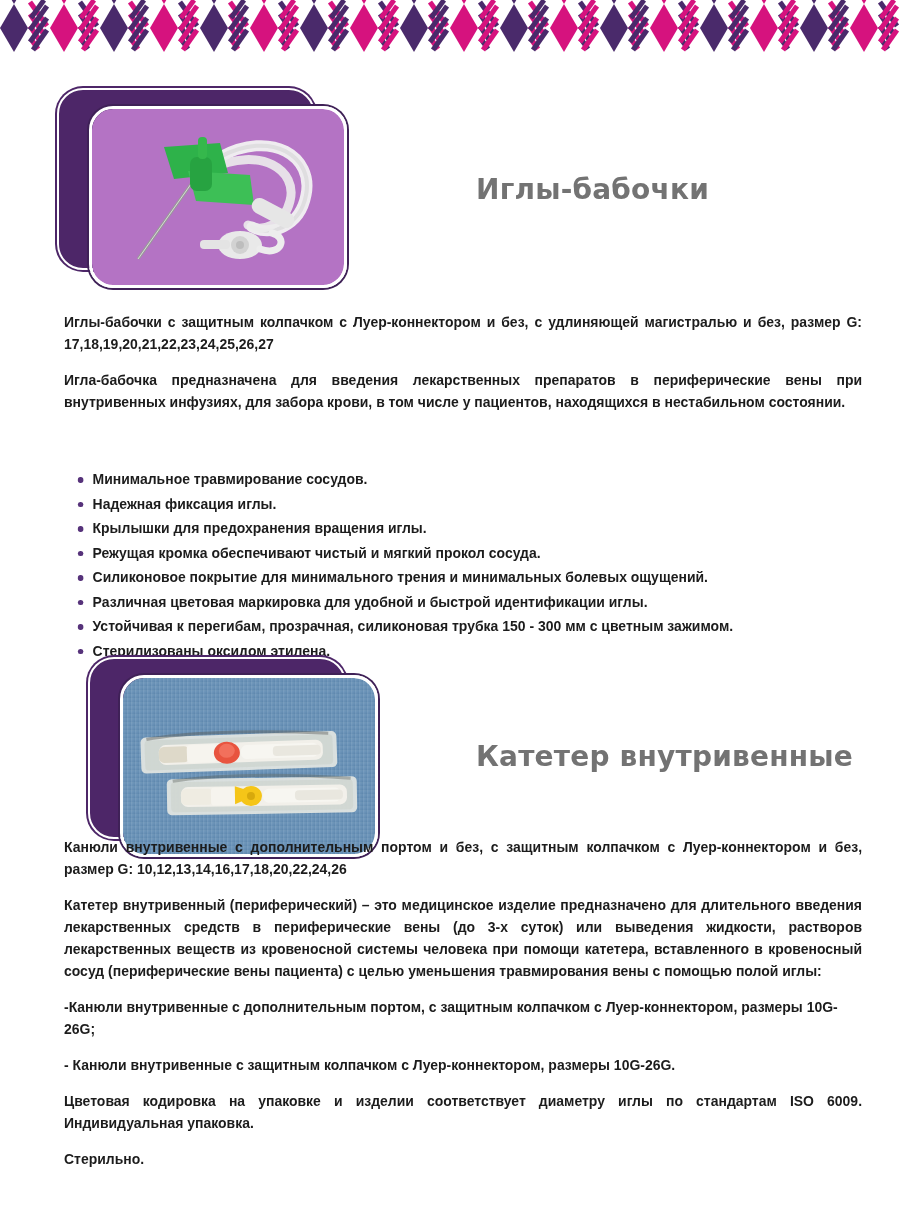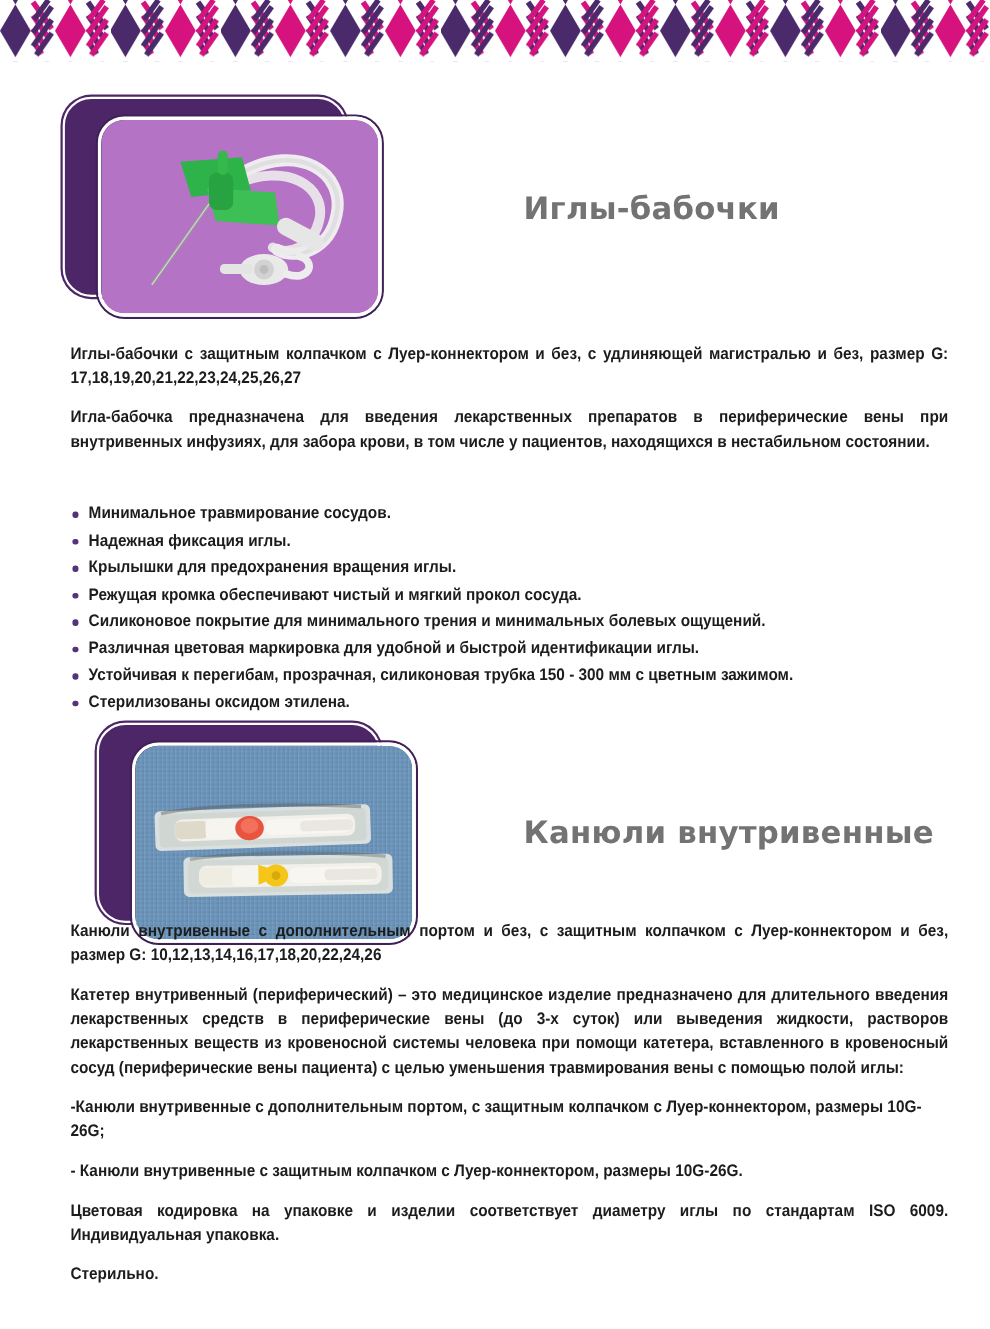--- a/index.html
+++ b/index.html
@@ -89,21 +89,21 @@
     text-align: justify;
     transform: scaleX(0.92);
     transform-origin: left center;
     width: 108.7%;
   }
   p.para.nojust { text-align: left; }
   .gap-sm { height: 6px; }
 
   ul.features {
     list-style: none;
-    margin: 0;
+    margin: 12px;
     padding: 0;
   }
   ul.features li {
     position: relative;
     padding-left: 18px;
     margin: 0 0 2px 0;
     font-family: "Liberation Sans", "DejaVu Sans", sans-serif;
     font-size: 15.2px;
     line-height: 22.5px;
     color: #1c1c1c;
@@ -263,21 +263,21 @@
           <circle cx="128" cy="118" r="4" fill="#d8a90c"></circle>
           <rect x="140" y="111" width="78" height="14" rx="6" fill="#f7f6f1"></rect>
           <rect x="172" y="113" width="48" height="10" rx="4" fill="#e9e7df"></rect>
           <path d="M50 102 C 90 96, 160 96, 228 102" stroke="#5a5e58" stroke-width="3" fill="none" opacity="0.4"></path>
         </g>
       </svg>
     </div>
   </div>
 </div>
 
-<div class="sect-title" style="left:476px; top:740px;">Канюли внутривенные</div>
+<div class="sect-title" style="left:476px; top:740px;">Катетер внутривенные</div>
 
 <div class="body-col" style="top:836px;">
   <p class="para">Канюли внутривенные с дополнительным портом и без, с защитным колпачком с Луер-коннектором и без, размер G: 10,12,13,14,16,17,18,20,22,24,26</p>
   <div class="gap-sm"></div>
   <p class="para">Катетер внутривенный (периферический) – это медицинское изделие предназначено для длительного введения лекарственных средств в периферические вены (до 3-х суток) или выведения жидкости, растворов лекарственных веществ из кровеносной системы человека при помощи катетера, вставленного в кровеносный сосуд (периферические вены пациента) с целью уменьшения травмирования вены с помощью полой иглы:</p>
   <div class="gap-sm"></div>
   <p class="para nojust">-Канюли внутривенные с дополнительным портом, с защитным колпачком с Луер-коннектором, размеры 10G-26G;</p>
   <div class="gap-sm"></div>
   <p class="para nojust">- Канюли внутривенные с защитным колпачком с Луер-коннектором, размеры 10G-26G.</p>
   <div class="gap-sm"></div>

